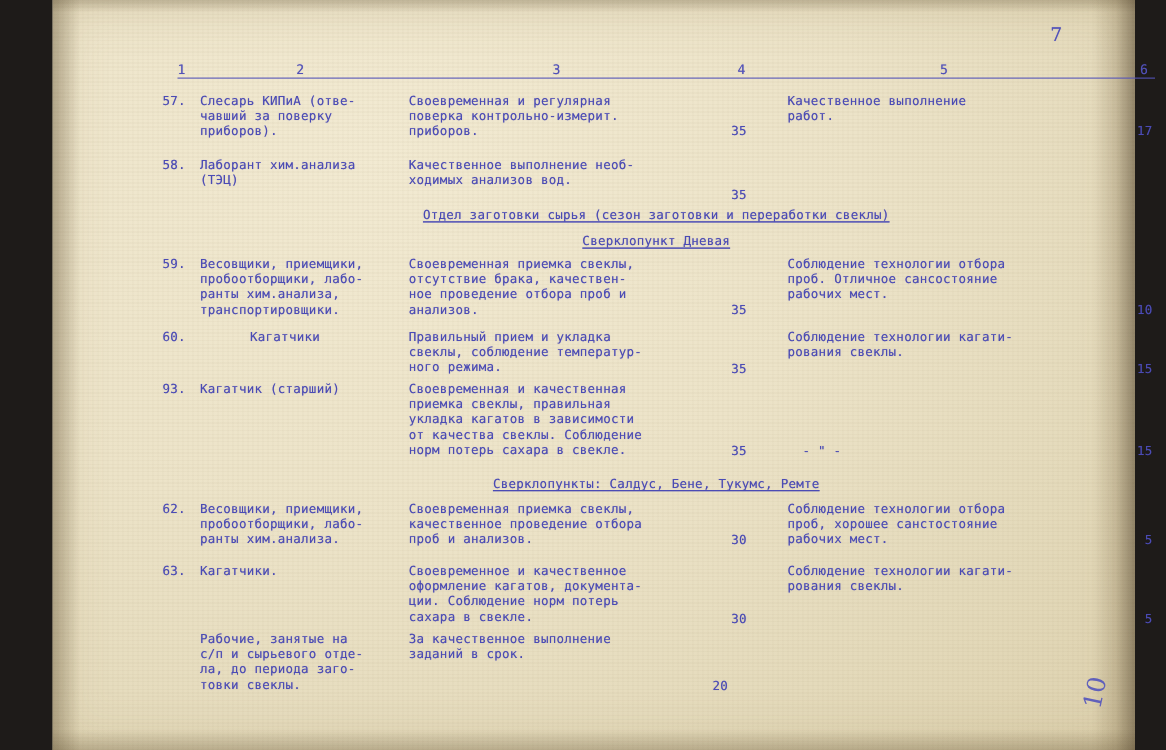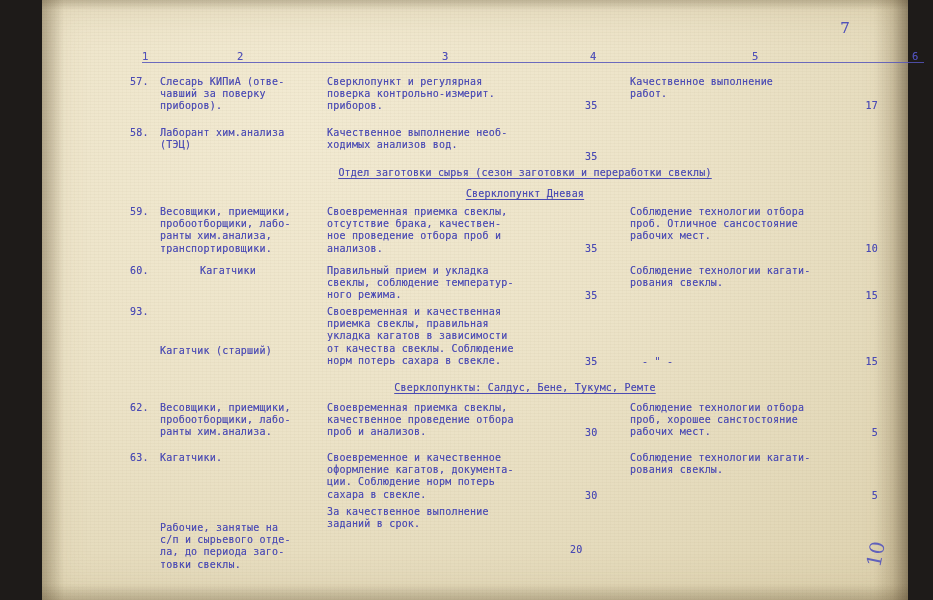--- a/index.html
+++ b/index.html
@@ -115,21 +115,21 @@
   }
 
   .row {
     position: absolute;
   }
   .c-num   { position: absolute; width: 28px; text-align: left; }
   .c-name  { position: absolute; left: 0;   width: 190px; }
   .c-desc  { position: absolute; left: 197px; width: 255px; }
   .c-score { position: absolute; left: 455px; width: 40px; text-align: left; }
   .c-cond  { position: absolute; left: 500px; width: 250px; }
-  .c-qty   { position: absolute; left: 708px; width: 40px; text-align: right; }
+  .c-qty   { position: absolute; left: 752px; width: 40px; text-align: right; }
 
   .section-title {
     position: absolute;
     text-align: center;
     text-decoration: underline;
     text-underline-offset: 2px;
   }
   .corner-mark {
     position: absolute;
     right: 20px;
@@ -162,21 +162,21 @@
       <div class="colnum ink" style="left:770px;">6</div>
     </div>
 
     <div class="rule"></div>
 
     <div class="row" style="left:88px; top:76px; width:790px;">
       <div class="c-num ink">57.</div>
       <div class="c-name ink" style="left:30px;">Слесарь КИПиА (отве-
 чавший за поверку
 приборов).</div>
-      <div class="c-desc ink">Сверклопункт и регулярная
+      <div class="c-desc ink">Своевременная и регулярная
 поверка контрольно-измерит.
 приборов.</div>
       <div class="c-score ink" style="top:24px;">35</div>
       <div class="c-cond ink">Качественное выполнение
 работ.</div>
       <div class="c-qty ink" style="top:24px;">17</div>
     </div>
 
     <div class="row" style="left:88px; top:127px; width:790px;">
       <div class="c-num ink">58.</div>
@@ -217,21 +217,21 @@
 свеклы, соблюдение температур-
 ного режима.</div>
       <div class="c-score ink" style="top:25px;">35</div>
       <div class="c-cond ink">Соблюдение технологии кагати-
 рования свеклы.</div>
       <div class="c-qty ink" style="top:25px;">15</div>
     </div>
 
     <div class="row" style="left:88px; top:306px; width:790px;">
       <div class="c-num ink">93.</div>
-      <div class="c-name ink" style="left:30px;margin-top:39px;">Кагатчик (старший)</div>
+      <div class="c-name ink" style="left:30px;">Кагатчик (старший)</div>
       <div class="c-desc ink">Своевременная и качественная
 приемка свеклы, правильная
 укладка кагатов в зависимости
 от качества свеклы. Соблюдение
 норм потерь сахара в свекле.</div>
       <div class="c-score ink" style="top:50px;">35</div>
       <div class="c-cond ink" style="top:50px; left:512px;">- " -</div>
       <div class="c-qty ink" style="top:50px;">15</div>
     </div>
 
@@ -260,21 +260,21 @@
 ции. Соблюдение норм потерь
 сахара в свекле.</div>
       <div class="c-score ink" style="top:38px;">30</div>
       <div class="c-cond ink">Соблюдение технологии кагати-
 рования свеклы.</div>
       <div class="c-qty ink" style="top:38px;">5</div>
     </div>
 
     <div class="row" style="left:88px; top:506px; width:790px;">
       <div class="c-num ink"></div>
-      <div class="c-name ink" style="left:30px;margin-top:16px;">Рабочие, занятые на
+      <div class="c-name ink" style="left:30px;">Рабочие, занятые на
 с/п и сырьевого отде-
 ла, до периода заго-
 товки свеклы.</div>
       <div class="c-desc ink">За качественное выполнение
 заданий в срок.</div>
       <div class="c-score ink" style="top:38px; left:440px;">20</div>
       <div class="c-cond ink"></div>
       <div class="c-qty ink" style="top:38px;"></div>
     </div>
 

